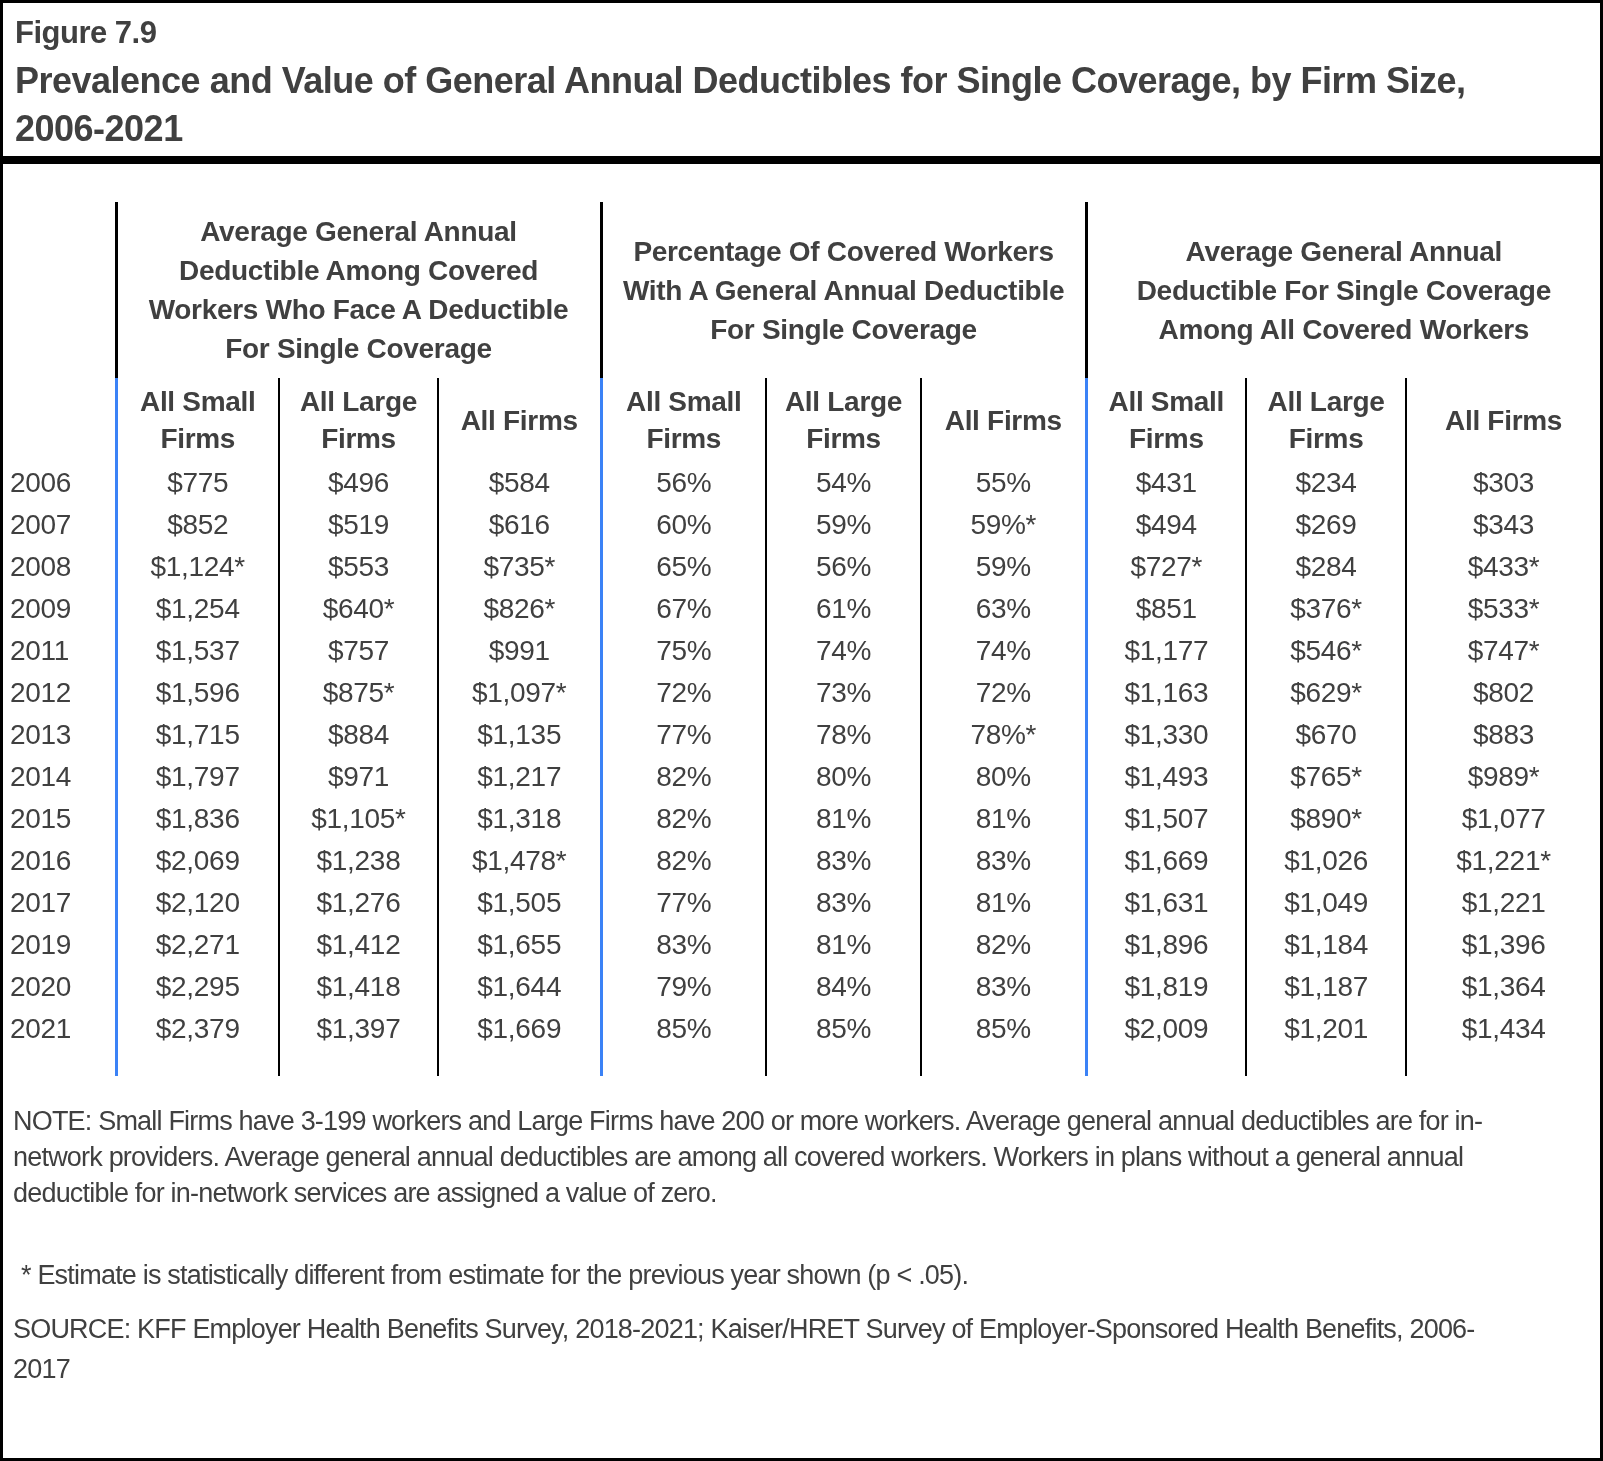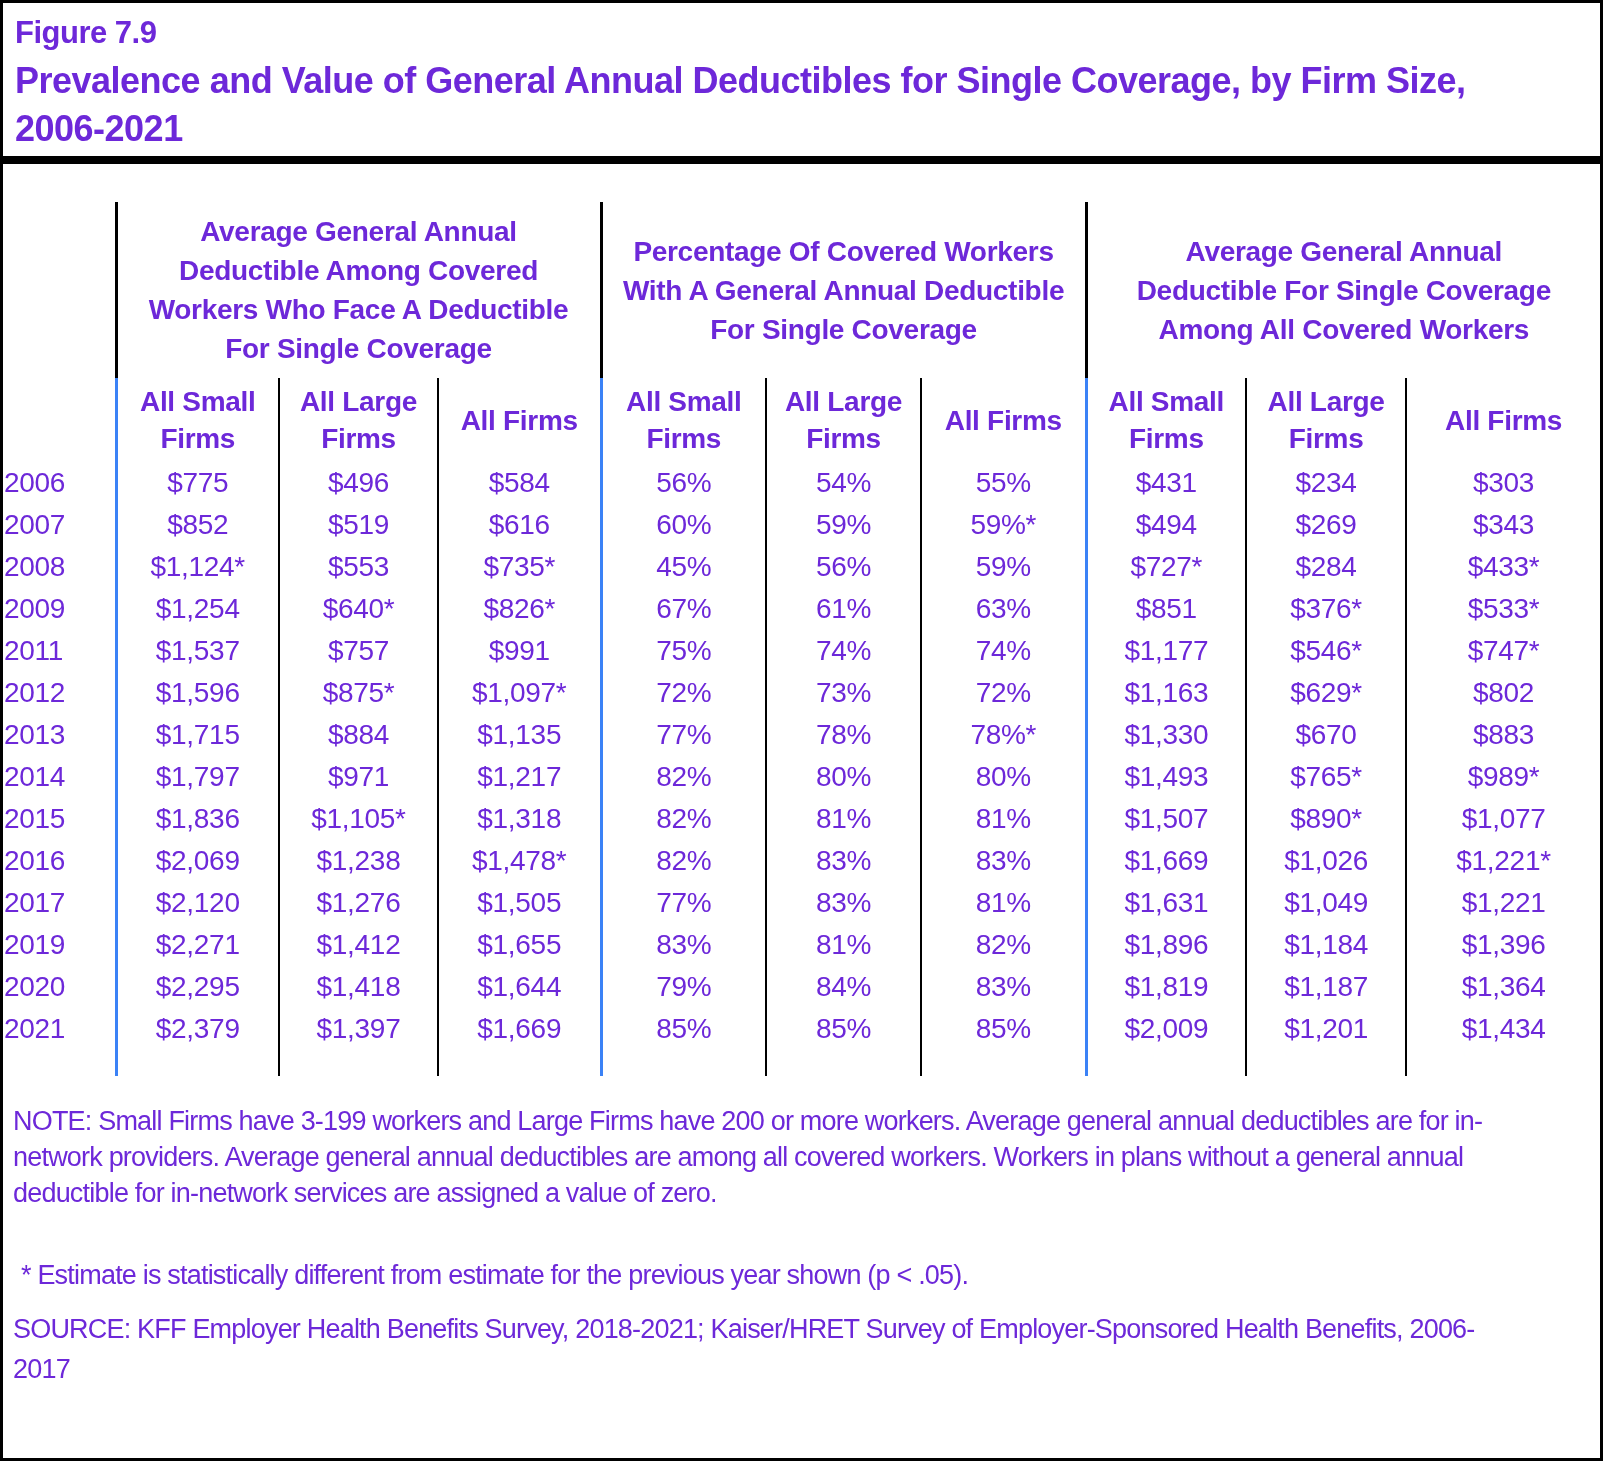--- a/index.html
+++ b/index.html
@@ -1,21 +1,21 @@
 <!DOCTYPE html>
 <html><head>
 <meta charset="utf-8">
 <style>
   * { margin:0; padding:0; box-sizing:border-box; }
   html,body { background:#ffffff; }
   .page {
     width:1603px; height:1461px;
     border:3px solid #000;
     background:#fff;
-    color:#6d28d9;
+    color:#404040;
     font-family:"Liberation Sans","DejaVu Sans",sans-serif;
     overflow:hidden;
   }
   .header { padding:6px 14px 0 12px; }
   .figure-label {
     font-size:31px; font-weight:bold; letter-spacing:-0.5px; line-height:48px;
   }
   .figure-title {
     font-size:36px; font-weight:bold; letter-spacing:-0.5px; line-height:48px;
     white-space:pre;
@@ -37,21 +37,21 @@
     font-size:28px; font-weight:bold; text-align:center; vertical-align:middle;
     white-space:pre; line-height:37px; height:84px; letter-spacing:-0.3px;
   }
   .group-start { border-left:3px solid #3b82f6; }
   .sub-start   { border-left:2px solid #000; }
   .year-hdr { border:none; }
   tbody.rows td {
     font-size:28px; text-align:center; vertical-align:middle; height:42px;
     letter-spacing:-0.3px;
   }
-  tbody.rows td.year-cell { text-align:left; padding-left:1px; }
+  tbody.rows td.year-cell { text-align:left; padding-left:7px; }
   tbody.spacer td { height:26px; }
 
   .notes { padding:0 12px 0 10px; }
   .note-text {
     margin-top:27px; font-size:27px; line-height:36px; letter-spacing:-0.8px;
     white-space:pre;
   }
   .footnote-text {
     margin-top:46px; padding-left:8px; font-size:27px; line-height:36px;
     letter-spacing:-0.8px; white-space:pre;
@@ -144,21 +144,21 @@
             <td class="sub-start">59%*</td>
             <td class="group-start">$494</td>
             <td class="sub-start">$269</td>
             <td class="sub-start">$343</td>
           </tr>
           <tr>
             <td class="year-cell">2008</td>
             <td class="group-start">$1,124*</td>
             <td class="sub-start">$553</td>
             <td class="sub-start">$735*</td>
-            <td class="group-start">45%</td>
+            <td class="group-start">65%</td>
             <td class="sub-start">56%</td>
             <td class="sub-start">59%</td>
             <td class="group-start">$727*</td>
             <td class="sub-start">$284</td>
             <td class="sub-start">$433*</td>
           </tr>
           <tr>
             <td class="year-cell">2009</td>
             <td class="group-start">$1,254</td>
             <td class="sub-start">$640*</td>

